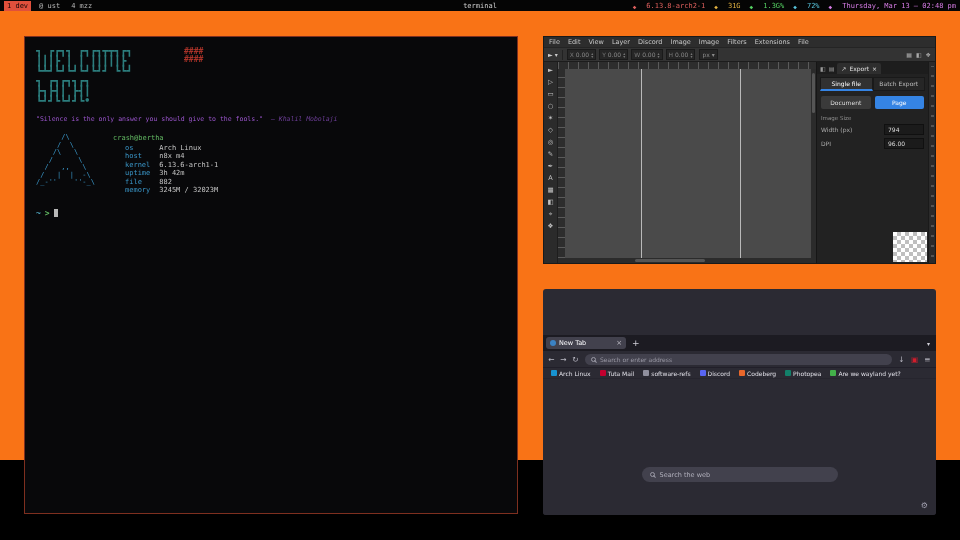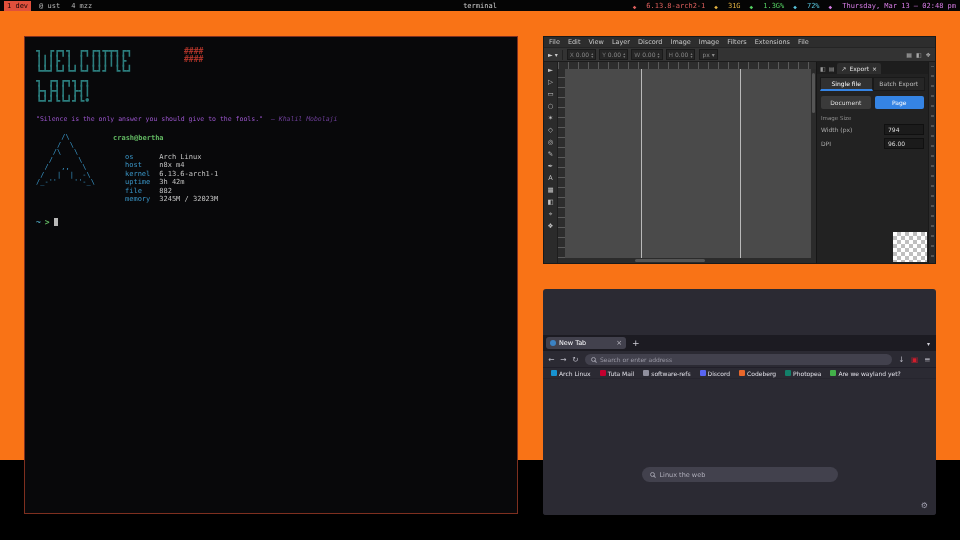--- a/index.html
+++ b/index.html
@@ -22,21 +22,21 @@
   .terminal { position:absolute; left:24px; top:36px; width:494px; height:478px;
     background:#08080a; border:1px solid #7e2f1f; padding:9px 11px; color:#bfbfbf; }
   .banner { position:relative; }
   .banner pre { color:#2c7d7d; font-size:10px; line-height:10px; font-weight:bold; white-space:pre; }
   .banner .accent { position:absolute; left:148px; top:2px; color:#a83228; font-size:8px; line-height:8px; }
   .quote { margin-top:9px; font-size:6.5px; color:#9a55cc; }
   .quote .author { color:#6e3f99; font-style:italic; margin-left:4px; }
   .fetch { display:flex; gap:18px; margin-top:11px; }
   .logo { color:#3a96c8; font-size:7px; line-height:7.5px; white-space:pre; }
   .info { font-size:7px; line-height:8.5px; }
-  .user { color:#62b862; font-weight:bold; margin-bottom:10px; }
+  .user { color:#62b862; font-weight:normal; margin-bottom:1px; }
   .row .lbl { color:#3a96c8; display:inline-block; width:42px;padding-left:12px; }
   .row .val { color:#c4c4c4; }
   .prompt { margin-top:14px; display:flex; gap:4px; align-items:center; font-size:8px; }
   .prompt .path { color:#5bc0de; }
   .prompt .sym { color:#62b862; font-weight:bold; }
   .cursor { width:4px; height:8px; background:#b8b8b8; display:inline-block; }
 
   
   .inkscape { position:absolute; left:543px; top:36px; width:393px; height:228px;
     background:#242424; display:flex; flex-direction:column;
@@ -479,19 +479,19 @@
         </span>
 
         <span class="bookmark">
           <span class="bm-icon" style="background: rgb(67, 176, 74);"></span>
           <span class="bm-label">Are we wayland yet?</span>
         </span>
       </div>
     <div class="content">
       <div class="searchbox">
         <span class="mag"></span>
-        <span class="search-placeholder">Linux the web</span>
+        <span class="search-placeholder">Search the web</span>
       </div>
       <span class="gear">⚙</span>
     </div>
   </div>
 
 </div>
 
 </body></html>

